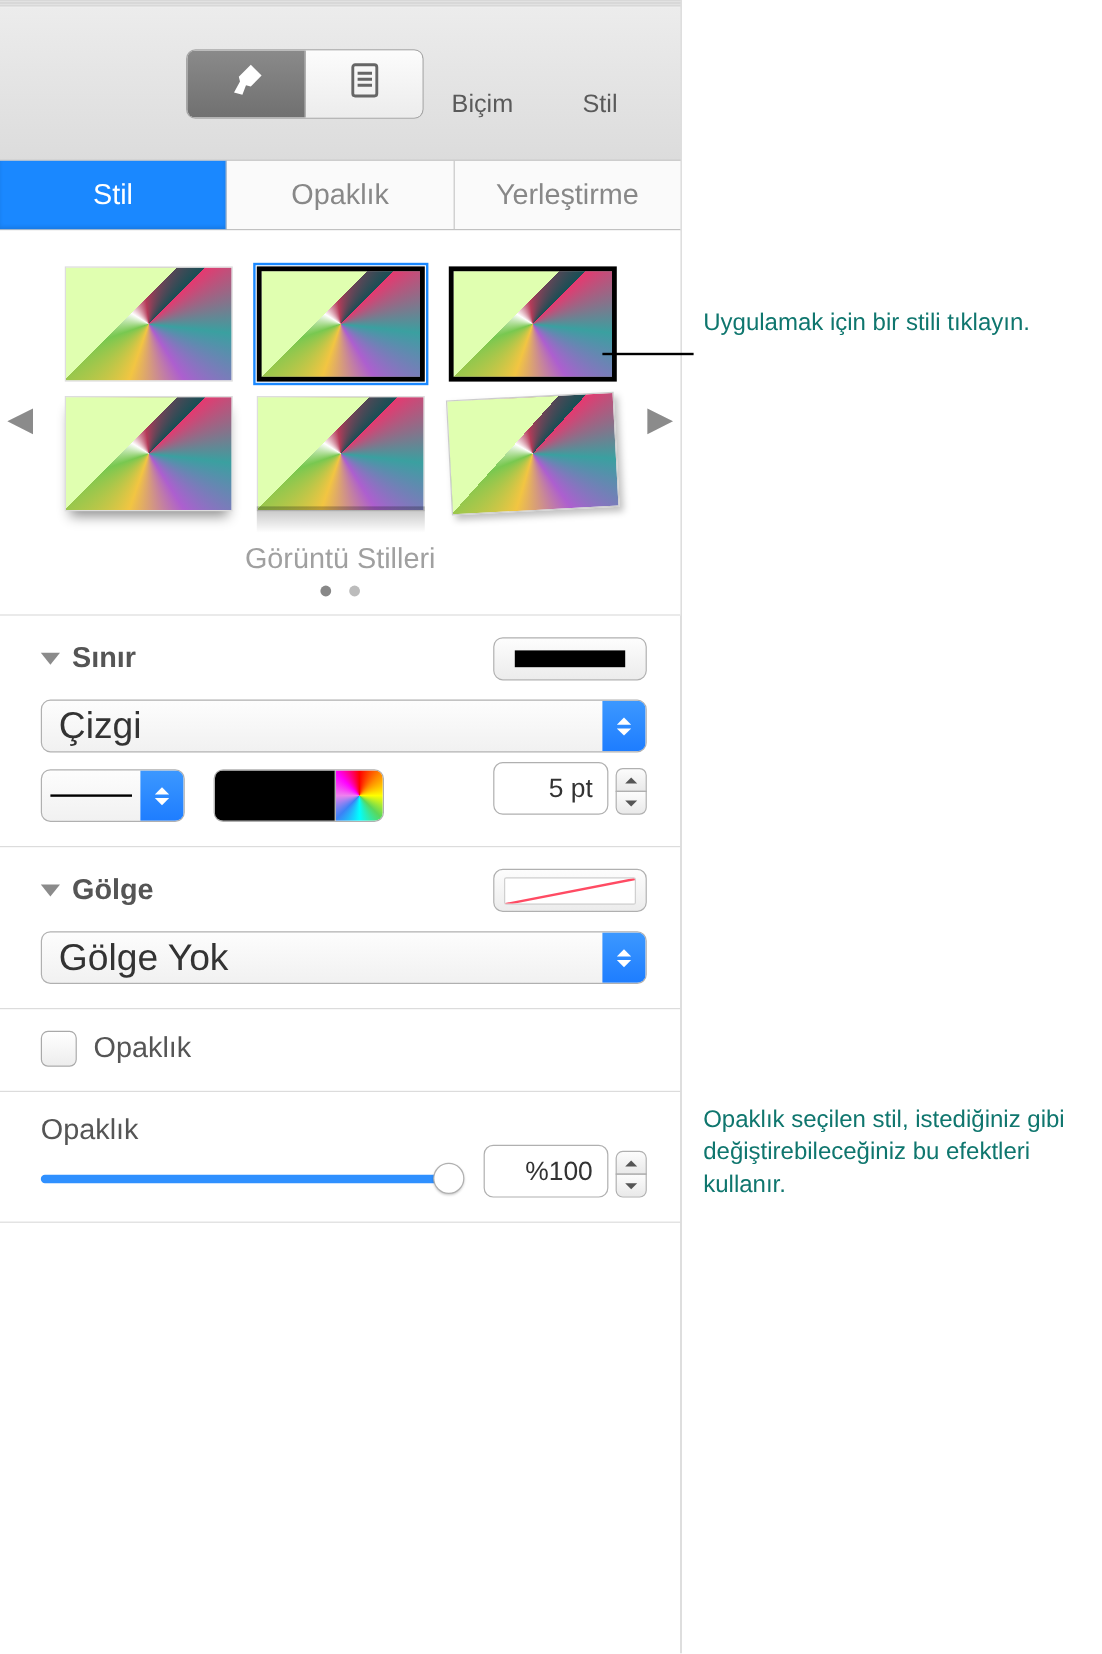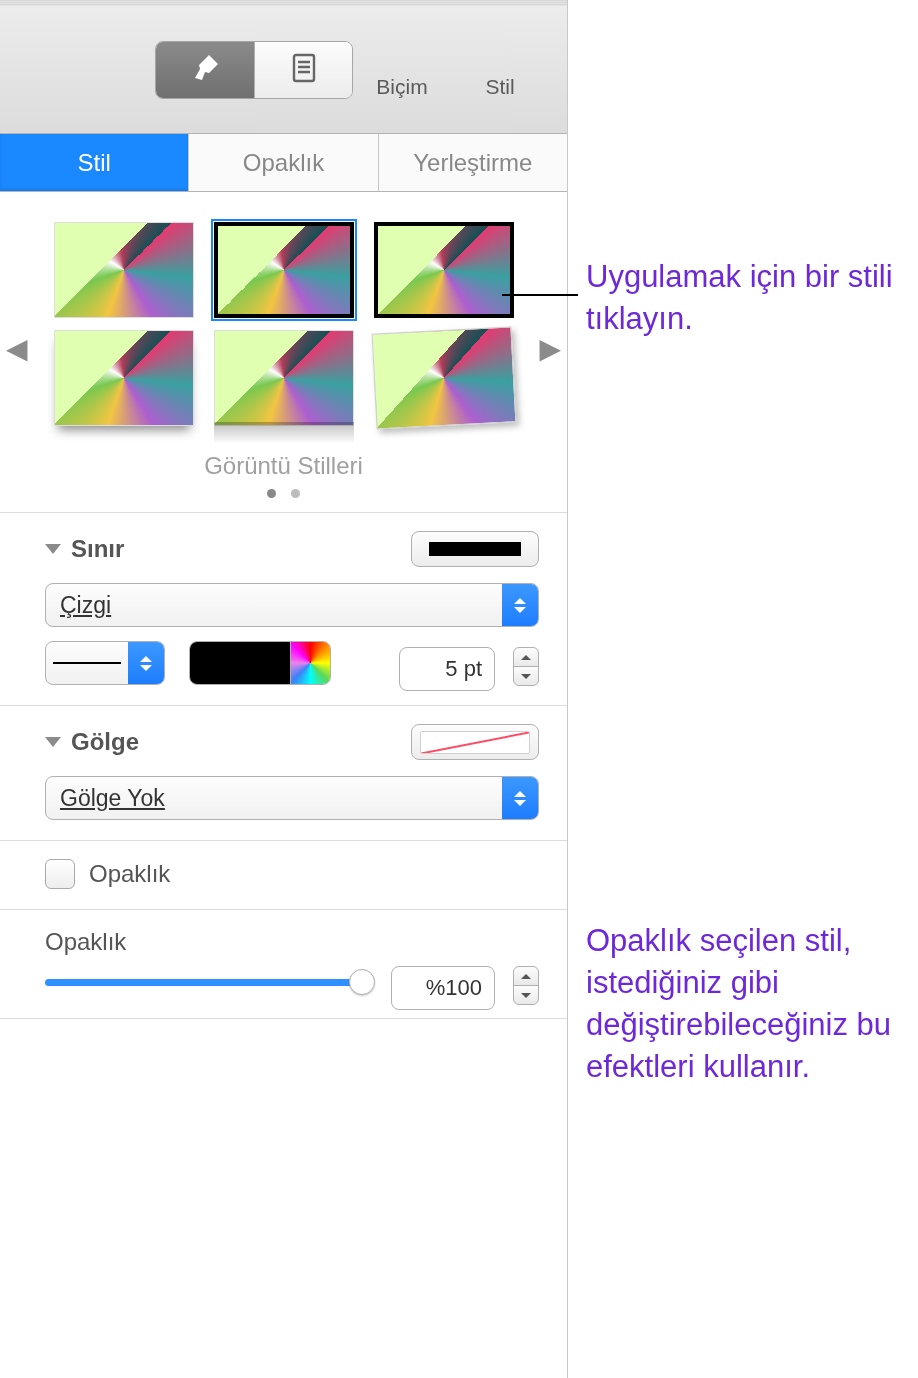--- a/index.html
+++ b/index.html
@@ -14,22 +14,22 @@
 .panel {
   width: 568px;
   background: #fff;
   border-right: 1px solid #c8c8c8;
   display: flex;
   flex-direction: column;
 }
 .annotations {
   flex: 1;
   position: relative;
-  font-size: 31px;
-  color: #6d28d9;
+  font-size: 20px;
+  color: #0f766e;
   line-height: 1.35;
 }
 .annotations .callout {
   position: absolute;
 }
 .callout-1 { top: 256px; left: 18px; }
 .callout-2 { top: 920px; left: 18px; }
 
 
 .top-strip {
@@ -141,21 +141,21 @@
 .gallery-nav.right { right:6px; }
 .gallery-caption {
   text-align:center; color:#a0a0a0; font-size:24px; margin-top:26px;
 }
 .dots { text-align:center; margin-top:4px; }
 .dots span { display:inline-block; width:9px; height:9px; border-radius:50%; background:#bcbcbc; margin:0 5px; }
 .dots span.active { background:#888; }
 
 
 .section {
-  padding: 18px 28px 20px 45px;
+  padding: 18px 28px 20px 34px;
   border-bottom: 1px solid #dcdcdc;
 }
 .sec-head {
   display:flex; align-items:center; justify-content:space-between;
   margin-bottom: 16px;
 }
 .sec-title { display:flex; align-items:center; gap:10px; font-size:24px; color:#666; }
 .tri {
   width:0; height:0;
   border-left:8px solid transparent;
@@ -171,21 +171,21 @@
 .swatch-btn .bar { width:92px; height:14px; background:#000; }
 .swatch-btn.none .bar { background:linear-gradient(#fff,#fff); position:relative; height:23px; width:110px; border:1px solid #d0d0d0; border-radius:2px; overflow:hidden;}
 .swatch-btn.none .bar::after { content:""; position:absolute; left:-6px; right:-6px; top:50%; height:2px; background:#ff4b63; transform:rotate(-11deg);}
 
 
 .dropdown {
   display:flex; align-items:center; border:1px solid #b0b0b0; border-radius:8px;
   overflow:hidden; height:44px; background:linear-gradient(#fdfdfd,#f1f1f1);
   cursor:pointer;
 }
-.dropdown .dd-text { flex:1; padding:0 14px; font-size:23px; color:#333;text-decoration:underline; }
+.dropdown .dd-text { flex:1; padding:0 14px; font-size:31px; color:#333; }
 .dropdown .dd-cap {
   width:36px; height:100%; background:linear-gradient(#3c98ff,#1e7dff);
   display:flex; flex-direction:column; align-items:center; justify-content:center;
 }
 .dd-cap .up, .dd-cap .down {
   width:0; height:0; border-left:6px solid transparent; border-right:6px solid transparent;
 }
 .dd-cap .up { border-bottom:6px solid #fff; margin-bottom:3px;}
 .dd-cap .down { border-top:6px solid #fff;}
 
@@ -199,21 +199,21 @@
   overflow:hidden; height:44px; width:142px; cursor:pointer;
 }
 .color-picker .clr { flex:1; height:100%; background:#000; }
 .color-picker .wheel {
   width:40px; height:100%;
   background: conic-gradient(red,#ff8c00,yellow,#5bd75b,cyan,#3b82f6,violet,magenta,red);
   border-left:1px solid #b0b0b0;
 }
 
 .spinner {
-  display:flex; align-items:flex-start; height:32px; gap:12px;
+  display:flex; align-items:flex-end; height:32px; gap:0;
 }
 .spinner input {
   width:96px; height:44px; border:1px solid #b0b0b0; border-radius:8px;
   text-align:right; padding:0 12px; font-size:22px; color:#333;
 }
 .spinner .btns {
   display:flex; flex-direction:column; margin-left:6px; gap:0;
 }
 .spinner .btns button {
   width:26px; height:20px; border:1px solid #b0b0b0; background:linear-gradient(#fcfcfc,#e9e9e9);

